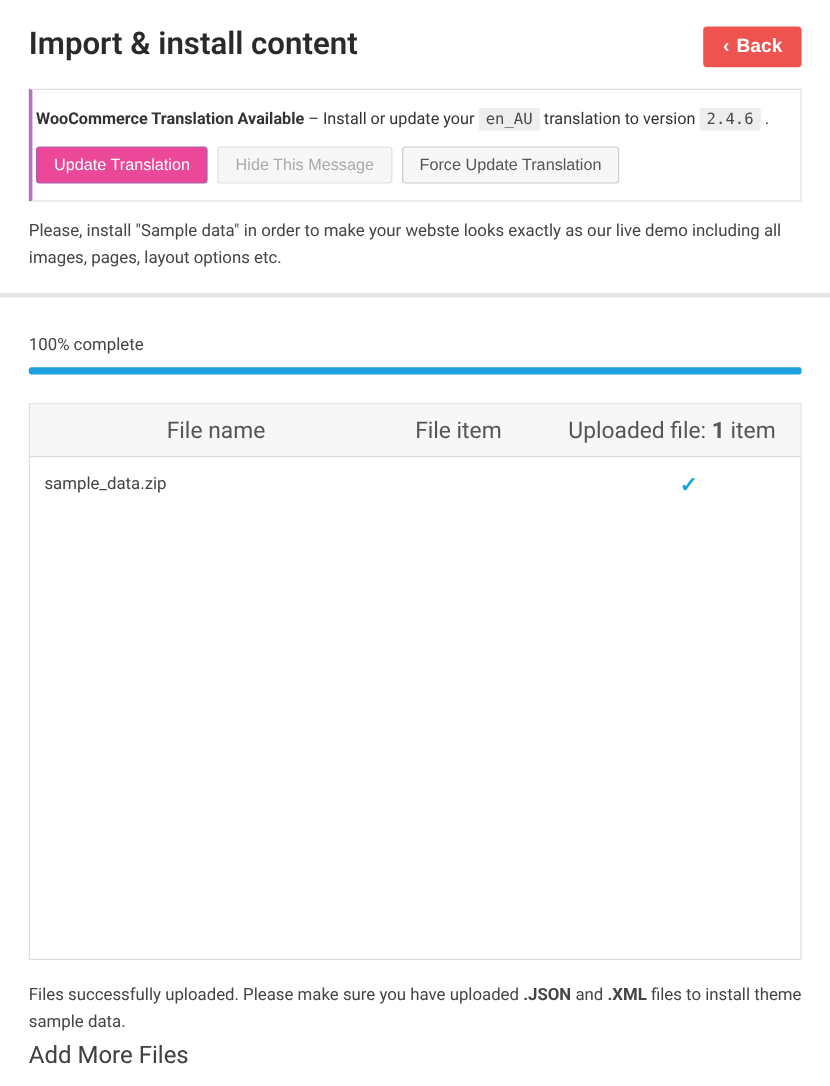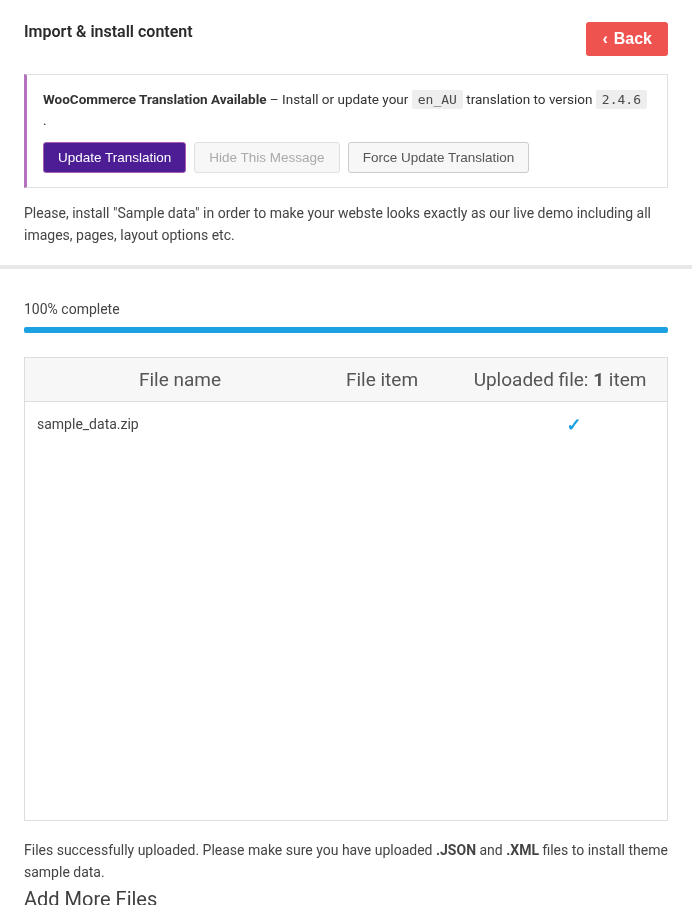--- a/index.html
+++ b/index.html
@@ -17,21 +17,21 @@
       padding: 22px 24px 0 24px;
       position: relative;
     }
     .page-title-row {
       display: flex;
       justify-content: space-between;
       align-items: flex-start;
       margin-bottom: 18px;
     }
     .page-title {
-      font-size: 16px;
+      font-size: 26px;
       font-weight: 600;
       color: #2a2a2a;
     }
     .back-btn {
       background: #ef5350;
       color: #fff;
       border: none;
       border-radius: 3px;
       padding: 8px 16px;
       font-size: 16px;
@@ -42,21 +42,21 @@
       gap: 6px;
     }
     .back-btn-chevron {
       font-size: 16px;
       line-height: 1;
     }
     .notice-box {
       border: 1px solid #e0e0e0;
       border-left: 3px solid #b573bd;
       background: #fff;
-      padding: 14px 16px;
+      padding: 14px 3px;
       margin-bottom: 14px;
     }
     .notice-text {
       font-size: 13.5px;
       color: #333;
       margin-bottom: 12px;
       line-height: 1.5;
     }
     .notice-text strong {
       font-weight: 700;
@@ -74,21 +74,21 @@
       gap: 8px;
     }
     .btn {
       border-radius: 3px;
       padding: 7px 14px;
       font-size: 13.5px;
       cursor: pointer;
       border: 1px solid;
     }
     .btn-primary {
-      background: #4c1d95;
+      background: #ec4899;
       border-color: #a560af;
       color: #fff;
     }
     .btn-default {
       background: #f7f7f7;
       border-color: #ccc;
       color: #555;
     }
     .btn-muted {
       background: #f7f7f7;

